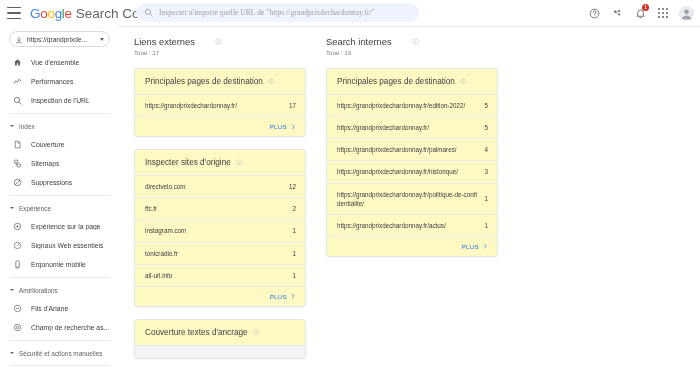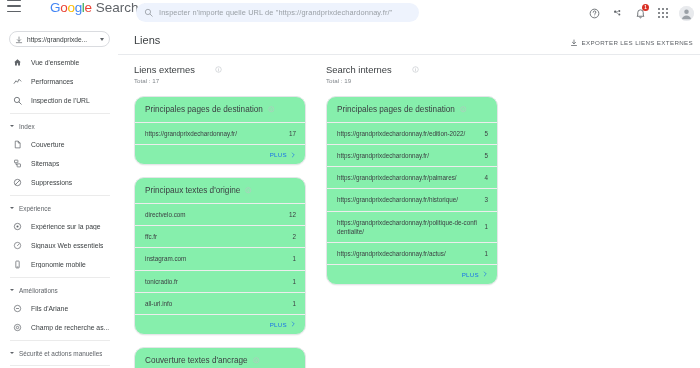--- a/index.html
+++ b/index.html
@@ -8,25 +8,24 @@
     font-family: "Liberation Sans", sans-serif;
     background: #ffffff;
     color: #202124;
     overflow: hidden;
   }
   body { position: relative; }
 
   
   .topbar {
     height: 26px;
-    display: flex; 
+    display: flex; align-items: center;
     padding: 0 22px 0 7px;
     background: #fff;
     position: relative;
-    gap: 20px;
   }
   .hamburger {
     width: 14px; height: 12px;
     display: flex; flex-direction: column; justify-content: space-between;
     margin-right: 9px; cursor: pointer;
   }
   .hamburger span { display: block; height: 1.2px; background: #5f6368; border-radius: 1px; }
   .brand { display: flex; align-items: baseline; white-space: nowrap; }
   .glogo { font-size: 13.5px; letter-spacing: -0.3px; font-weight: 400; }
   .gl-b { color:#4285F4 } .gl-r { color:#EA4335 } .gl-y { color:#FBBC05 } .gl-g { color:#34A853 }
@@ -35,21 +34,21 @@
   .searchwrap {
     position: absolute; left: 136px; top: 3px;
     width: 283px; height: 19px;
     background: #eef3fd; border-radius: 10px;
     display: flex; align-items: center; padding: 0 8px;
     cursor: text;
   }
   .search-icon { flex: 0 0 auto; margin-right: 6px; opacity: .55; display:flex; }
   .search-input {
     border: none; outline: none; background: transparent;
-    font-family: Liberation Sans, sans-serif; font-size: 7.4px; color: #5f6368;
+    font-family: Liberation Serif, serif; font-size: 7.4px; color: #5f6368;
     width: 100%; letter-spacing: .1px;
   }
   .search-input::placeholder { color: #9aa0a6; }
 
   .topicons {
     position: absolute; right: 6px; top: 0; height: 26px;
     display: flex; align-items: center; gap: 9px;
   }
   .ticon { width: 14px; height: 14px; display: flex; align-items: center; justify-content: center; cursor: pointer; position: relative; color: #5f6368; }
   .badge {
@@ -121,22 +120,22 @@
   .columns { display: flex; padding: 9px 0 0 0; }
   .col { padding: 0 10px; }
   .col-left { width: 192px; flex: 0 0 192px; margin-left: 6px; }
   .col-right { width: 192px; flex: 0 0 192px; }
 
   .col-title-row { display: flex; align-items: center; gap: 20px; }
   .col-title { font-size: 9.4px; color: #3c4043; }
   .col-total { font-size: 6.2px; color: #80868b; margin-top: 2px; margin-bottom: 7px; }
 
   .card {
-    border: 1px solid #e4e6e8; border-radius: 10px;
-    background: #86efac; margin-bottom: 9px;
+    border: 1px solid #e4e6e8; border-radius: 3px;
+    background: #fef9c3; margin-bottom: 9px;
     box-shadow: 0 1px 1px rgba(0,0,0,0.04);
     margin-top: 12px;
   }
   .card-head {
     display: flex; align-items: center; gap: 5px;
     padding: 8px 9px 8px 10px;
   }
   .card-title { font-size: 8.2px; color: #3c4043; }
   .row {
     display: flex; align-items: center; justify-content: space-between;
@@ -371,32 +370,20 @@
     <div class="nav-section">
       <span class="sec-arrow"></span>
       <span class="sec-label">Sécurité et actions manuelles</span>
     </div>
 
     <div class="nav-sep"></div>
 
   </div>
 
   <div class="main">
-    <div class="main-head">
-      <span class="page-title">Liens</span>
-      <div class="export-btn">
-        <span>
-          <svg width="8" height="8" viewBox="0 0 24 24" fill="none" stroke="#5f6368" stroke-width="2.3">
-              <path d="M12 3v11M7.2 9.8L12 14.6l4.8-4.8" stroke-linecap="round" stroke-linejoin="round"></path>
-              <path d="M4.5 19.5h15" stroke-linecap="round"></path>
-            </svg>
-        </span>
-        <span class="export-label">EXPORTER LES LIENS EXTERNES</span>
-      </div>
-    </div>
     <div class="head-rule"></div>
 
     <div class="columns">
 
       <div class="col col-left">
         <div class="col-title-row">
           <span class="col-title">Liens externes</span>
           <span class="info-ico">
             <svg width="7" height="7" viewBox="0 0 24 24" fill="none" stroke="#bdc1c6" stroke-width="2">
                 <circle cx="12" cy="12" r="9.5"></circle>
@@ -427,21 +414,21 @@
             <span class="plus-chev">
               <svg width="6" height="6" viewBox="0 0 24 24" fill="none" stroke="#1a73e8" stroke-width="2.6">
                   <path d="M9 4l8 8-8 8" stroke-linecap="round" stroke-linejoin="round"></path>
                 </svg>
             </span>
           </div>
         </div>
 
         <div class="card">
           <div class="card-head">
-            <span class="card-title">Principaux textes d'origine</span>
+            <span class="card-title">Inspecter sites d'origine</span>
             <span class="info-ico">
               <svg width="6.5" height="6.5" viewBox="0 0 24 24" fill="none" stroke="#bdc1c6" stroke-width="2">
                   <circle cx="12" cy="12" r="9.5"></circle>
                   <line x1="12" y1="10.6" x2="12" y2="17" stroke-linecap="round"></line>
                   <circle cx="12" cy="7.2" r="1.1" fill="#bdc1c6" stroke="none"></circle>
                 </svg>
             </span>
           </div>
           <div class="row">
             <span class="row-label">directvelo.com</span>

